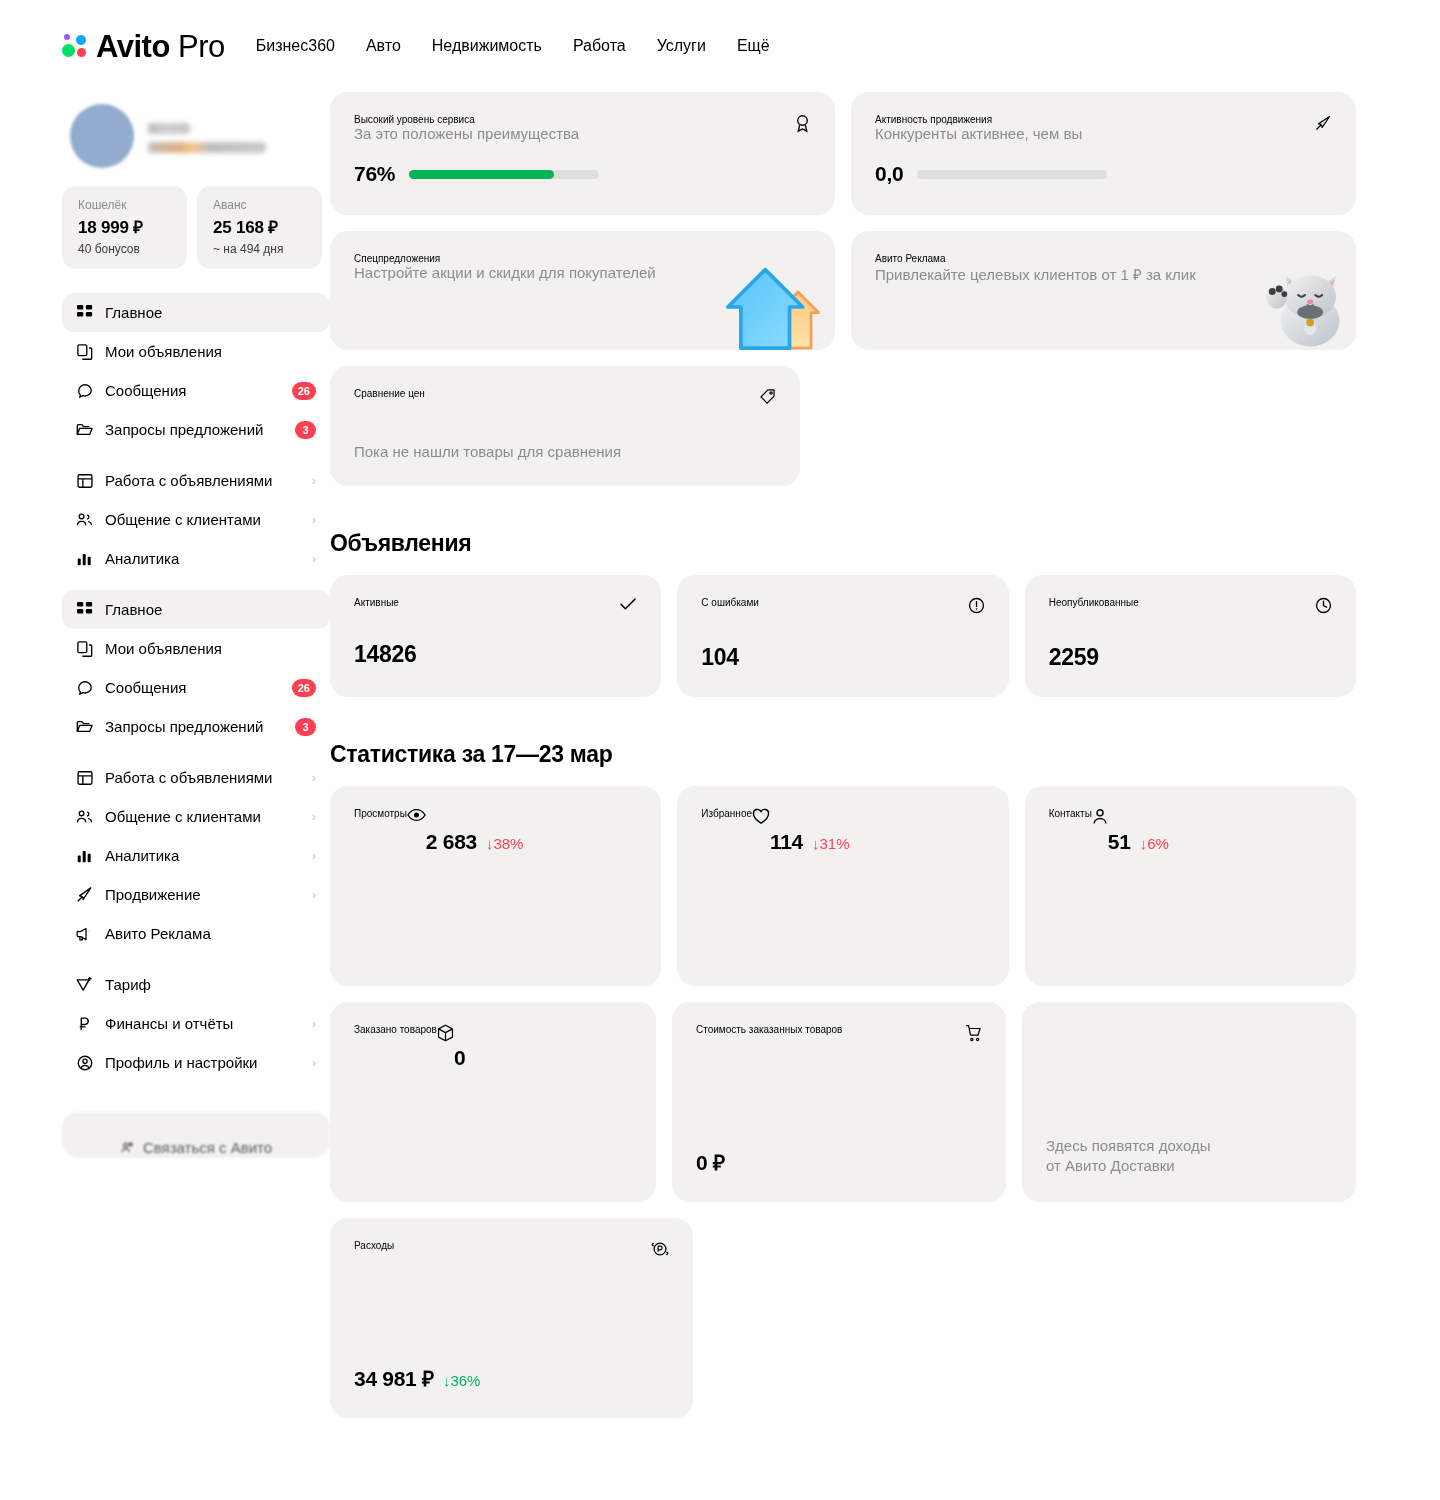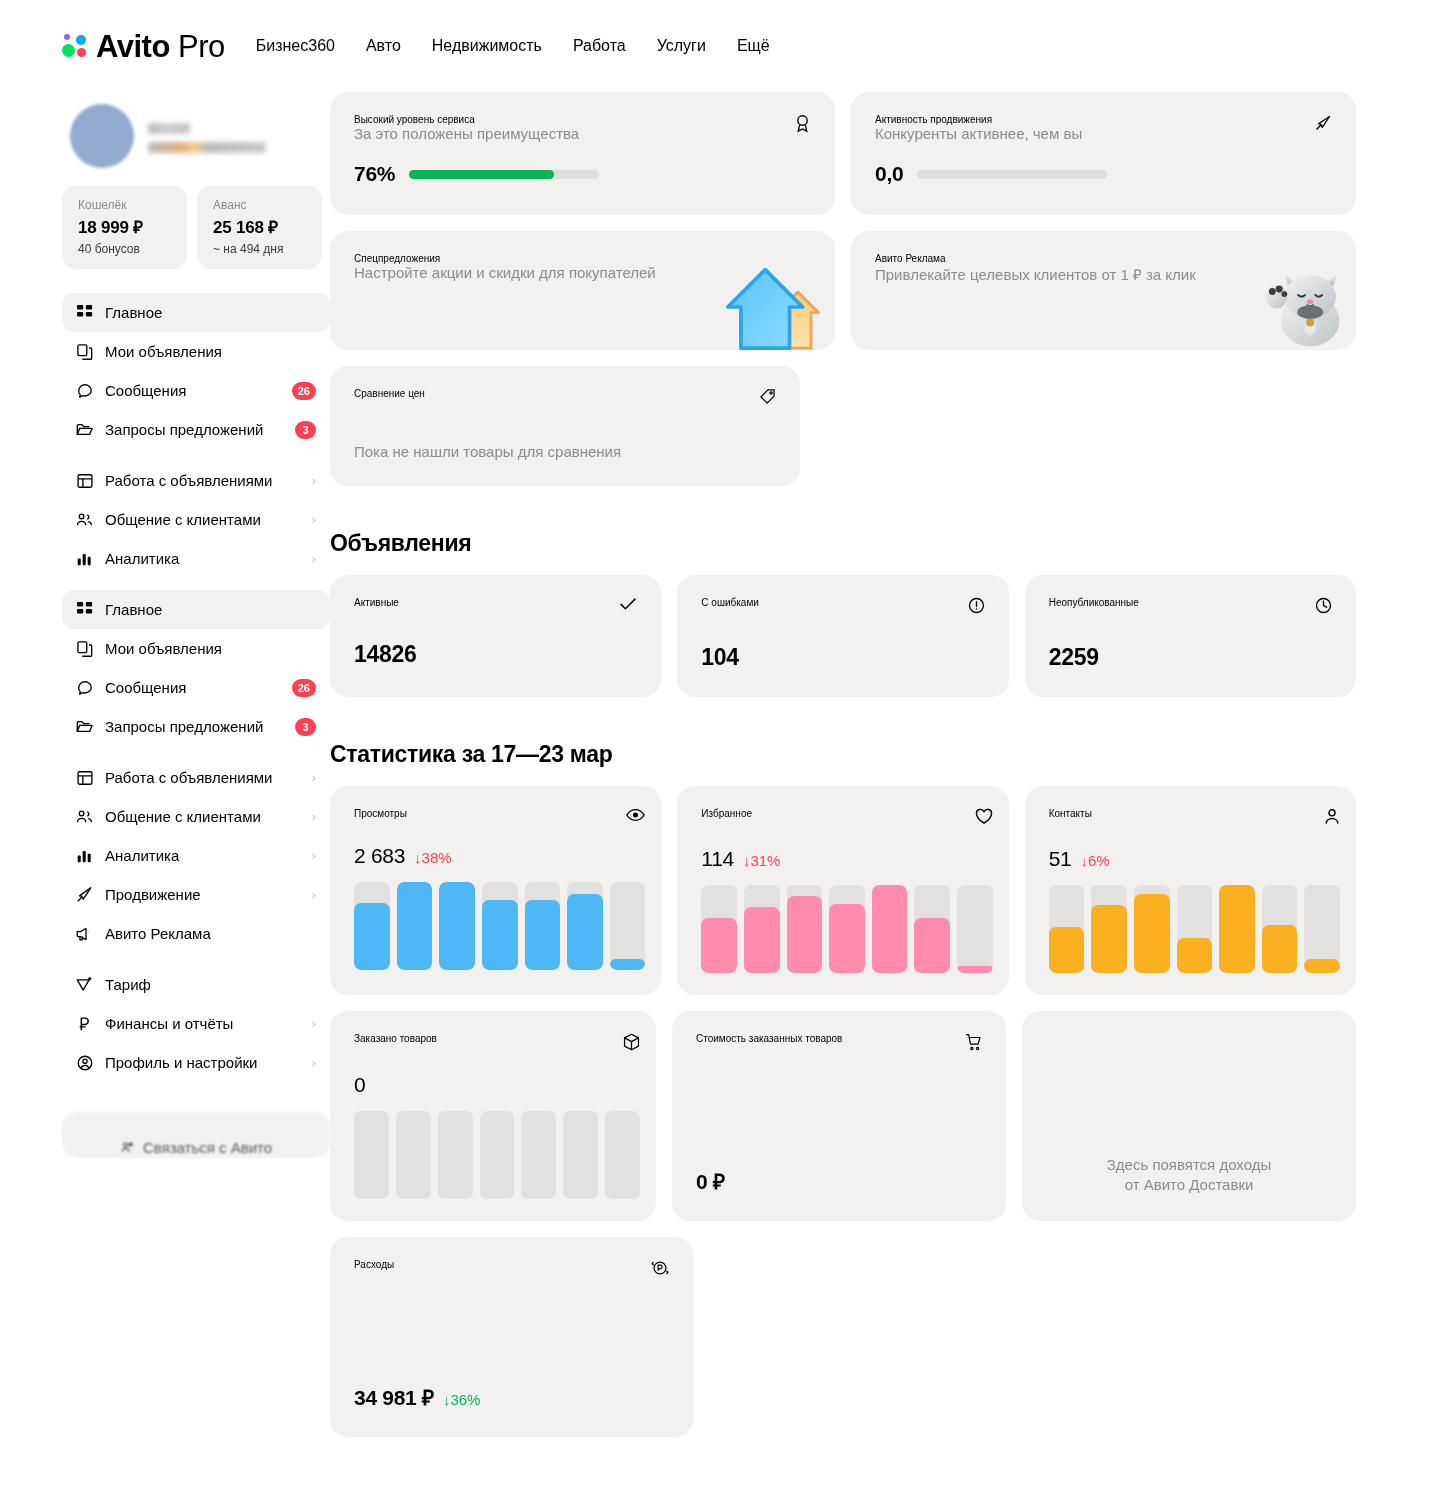--- a/index.html
+++ b/index.html
@@ -123,38 +123,38 @@
     font-size: 23px; font-weight: bold; letter-spacing: -0.3px;
     margin: 44px 0 18px 0;
   }
 
   .grid3 { display: flex; gap: 16px; margin-bottom: 16px; }
   .g3 { flex: 1; }
 
   .count-card { padding: 22px 24px 26px 24px; min-height: 105px; }
   .count-val { font-size: 23px; font-weight: bold; margin-top: 30px; letter-spacing: -0.3px; }
 
-  .stat-card { padding: 22px 16px 22px 24px; min-height: 200px; display: flex; flex-direction: column; }
+  .stat-card { padding: 22px 16px 22px 24px; min-height: 200px; display: flex; }
   .stat-val-row { display: flex; align-items: baseline; gap: 9px; margin-top: 22px; }
-  .stat-val { font-size: 21px; font-weight: normal; letter-spacing: -0.3px; }
+  .stat-val { font-size: 21px; font-weight: bold; letter-spacing: -0.3px; }
   .stat-delta { font-size: 15px; font-weight: normal; }
   .delta-down { color: #ff4053; }
   .delta-green { color: #04b45a; }
 
   .bars { display: flex; gap: 7px; align-items: flex-end; margin-top: 14px; height: 88px; }
   .bar-track {
     flex: 1; height: 88px; background: #e2e1e0; border-radius: 7px;
     position: relative; overflow: hidden;
   }
   .bar-fill { position: absolute; left: 0; right: 0; bottom: 0; border-radius: 7px; }
 
   .empty-card { padding: 22px 24px 26px 24px; min-height: 200px; display: flex; flex-direction: column; }
   .empty-spacer { flex: 1; }
   .money-val { font-size: 21px; font-weight: bold; letter-spacing: -0.3px; }
-  .empty-note { font-size: 15px; color: #8c8c8c; line-height: 1.35; text-align: center; }
+  .empty-note { font-size: 15px; color: #8c8c8c; line-height: 1.35; }
   .title-2line { line-height: 1.35; max-width: 200px; }
 </style>
 </head>
 <body>
 
 <div class="topnav">
   <div class="logo-wrap">
     <div class="logo-dots">
       <i class="dot-purple"></i>
         <i class="dot-blue"></i>

